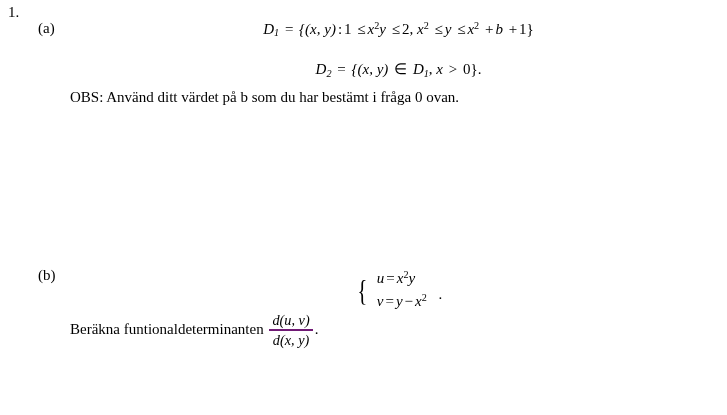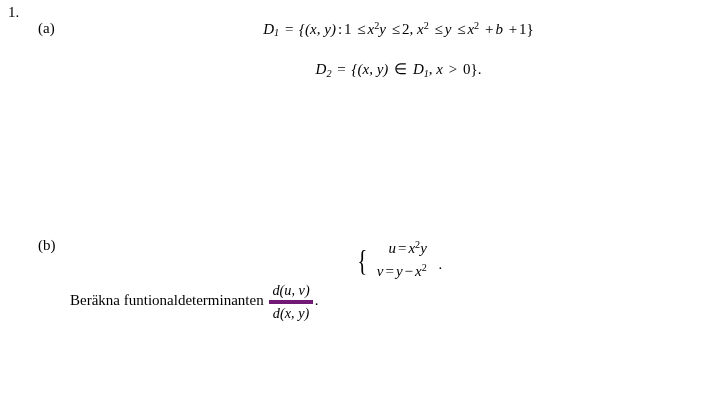--- a/index.html
+++ b/index.html
@@ -76,38 +76,38 @@
     display: inline-block;
     vertical-align: middle;
     text-align: center;
     font-size: 0.95em;
     line-height: 1.15;
     margin: 0 2px;
   }
   .frac .top {
     display: block;
     padding: 0 3px 1px 3px;
-    border-bottom: 4px solid #701a75;
+    border-bottom: 2px solid #701a75;
   }
   .frac .bot {
     display: block;
     padding: 1px 3px 0 3px;
   }
   .brace {
     display: inline-block;
     font-size: 30px;
     font-family: "Liberation Serif", serif;
     vertical-align: middle;
     transform: scaleX(0.7);
     font-weight: 300;
   }
   .sys {
     display: inline-block;
     vertical-align: middle;
-    text-align: right;
+    text-align: left;
     margin-left: 4px;
   }
   .sys div {
     line-height: 1.5;
   }
   .eqline {
     margin-top: 16px;
   }
   .smalldot {
     font-style: normal;
@@ -144,20 +144,21 @@
           <span class="math">D</span><span class="sub">2</span>
           <span class="op">=</span>
           <span class="math">{(x, y)</span>
           <span class="op">∈</span>
           <span class="math">D</span><span class="sub">1</span><span class="mathup">,</span>
           <span class="math">x</span>
           <span class="op">&gt;</span>
           <span class="mathup">0}.</span>
         </div>
 
+        <div class="line" style="margin-top:8px;">OBS: Använd ditt värdet på b som du har bestämt i fråga 0 ovan.</div>
       </div>
     </div>
 
     <div class="item" style="top:152px;">
       <span class="item-label">(b)</span>
       <div class="item-body">
 
 
         <div class="center" style="margin-top:10px;">
           <span class="brace">{</span>

